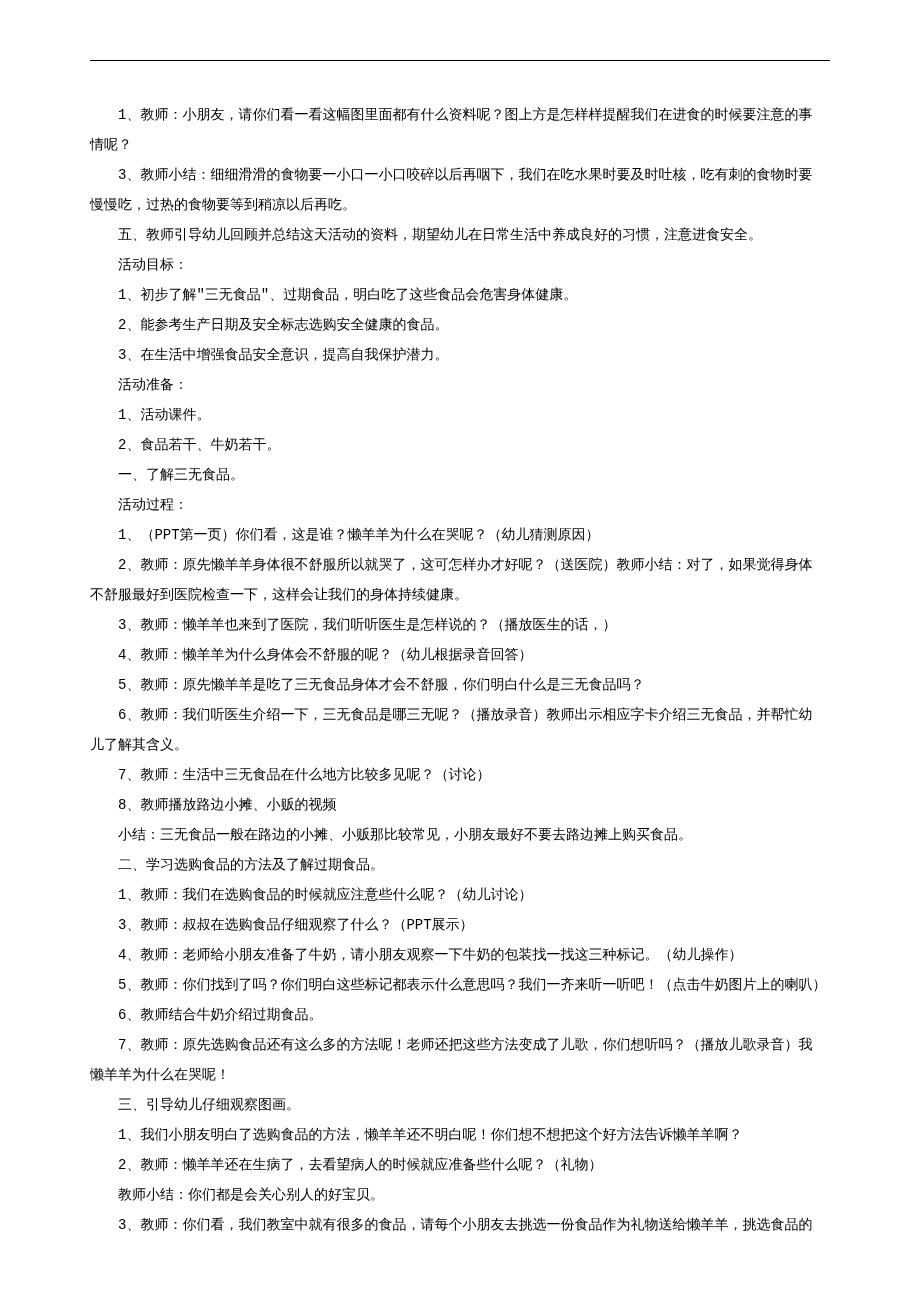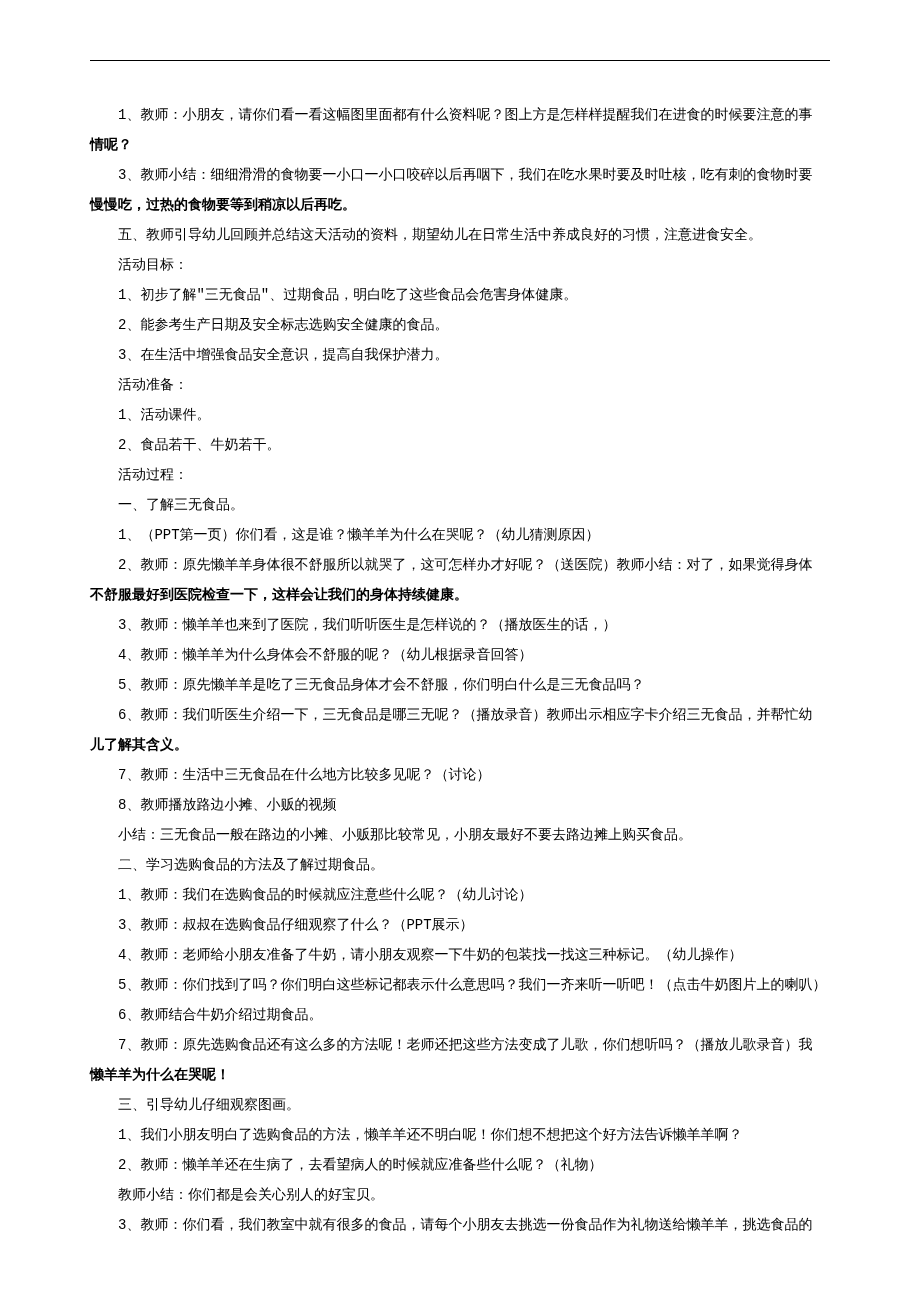--- a/index.html
+++ b/index.html
@@ -20,43 +20,42 @@
       border-top: 1px solid #000;
       margin-bottom: 40px;
     }
     .para {
       text-indent: 2em;
       margin-bottom: 2px;
       font-family: Liberation Mono, monospace;
     }
     .para-noindent {
       margin-bottom: 2px;
-      font-weight: bold;
     }
   </style>
 </head>
 <body>
 
 <div class="divider"></div>
 
 <div>
   <div class="para">1、教师：小朋友，请你们看一看这幅图里面都有什么资料呢？图上方是怎样样提醒我们在进食的时候要注意的事</div>
   <div class="para-noindent">情呢？</div>
   <div class="para">3、教师小结：细细滑滑的食物要一小口一小口咬碎以后再咽下，我们在吃水果时要及时吐核，吃有刺的食物时要</div>
   <div class="para-noindent">慢慢吃，过热的食物要等到稍凉以后再吃。</div>
   <div class="para">五、教师引导幼儿回顾并总结这天活动的资料，期望幼儿在日常生活中养成良好的习惯，注意进食安全。</div>
   <div class="para">活动目标：</div>
   <div class="para">1、初步了解"三无食品"、过期食品，明白吃了这些食品会危害身体健康。</div>
   <div class="para">2、能参考生产日期及安全标志选购安全健康的食品。</div>
   <div class="para">3、在生活中增强食品安全意识，提高自我保护潜力。</div>
   <div class="para">活动准备：</div>
   <div class="para">1、活动课件。</div>
   <div class="para">2、食品若干、牛奶若干。</div>
+  <div class="para">一、了解三无食品。</div>
   <div class="para">活动过程：</div>
-  <div class="para">一、了解三无食品。</div>
   <div class="para">1、（PPT第一页）你们看，这是谁？懒羊羊为什么在哭呢？（幼儿猜测原因）</div>
   <div class="para">2、教师：原先懒羊羊身体很不舒服所以就哭了，这可怎样办才好呢？（送医院）教师小结：对了，如果觉得身体</div>
   <div class="para-noindent">不舒服最好到医院检查一下，这样会让我们的身体持续健康。</div>
   <div class="para">3、教师：懒羊羊也来到了医院，我们听听医生是怎样说的？（播放医生的话，）</div>
   <div class="para">4、教师：懒羊羊为什么身体会不舒服的呢？（幼儿根据录音回答）</div>
   <div class="para">5、教师：原先懒羊羊是吃了三无食品身体才会不舒服，你们明白什么是三无食品吗？</div>
   <div class="para">6、教师：我们听医生介绍一下，三无食品是哪三无呢？（播放录音）教师出示相应字卡介绍三无食品，并帮忙幼</div>
   <div class="para-noindent">儿了解其含义。</div>
   <div class="para">7、教师：生活中三无食品在什么地方比较多见呢？（讨论）</div>
   <div class="para">8、教师播放路边小摊、小贩的视频</div>

